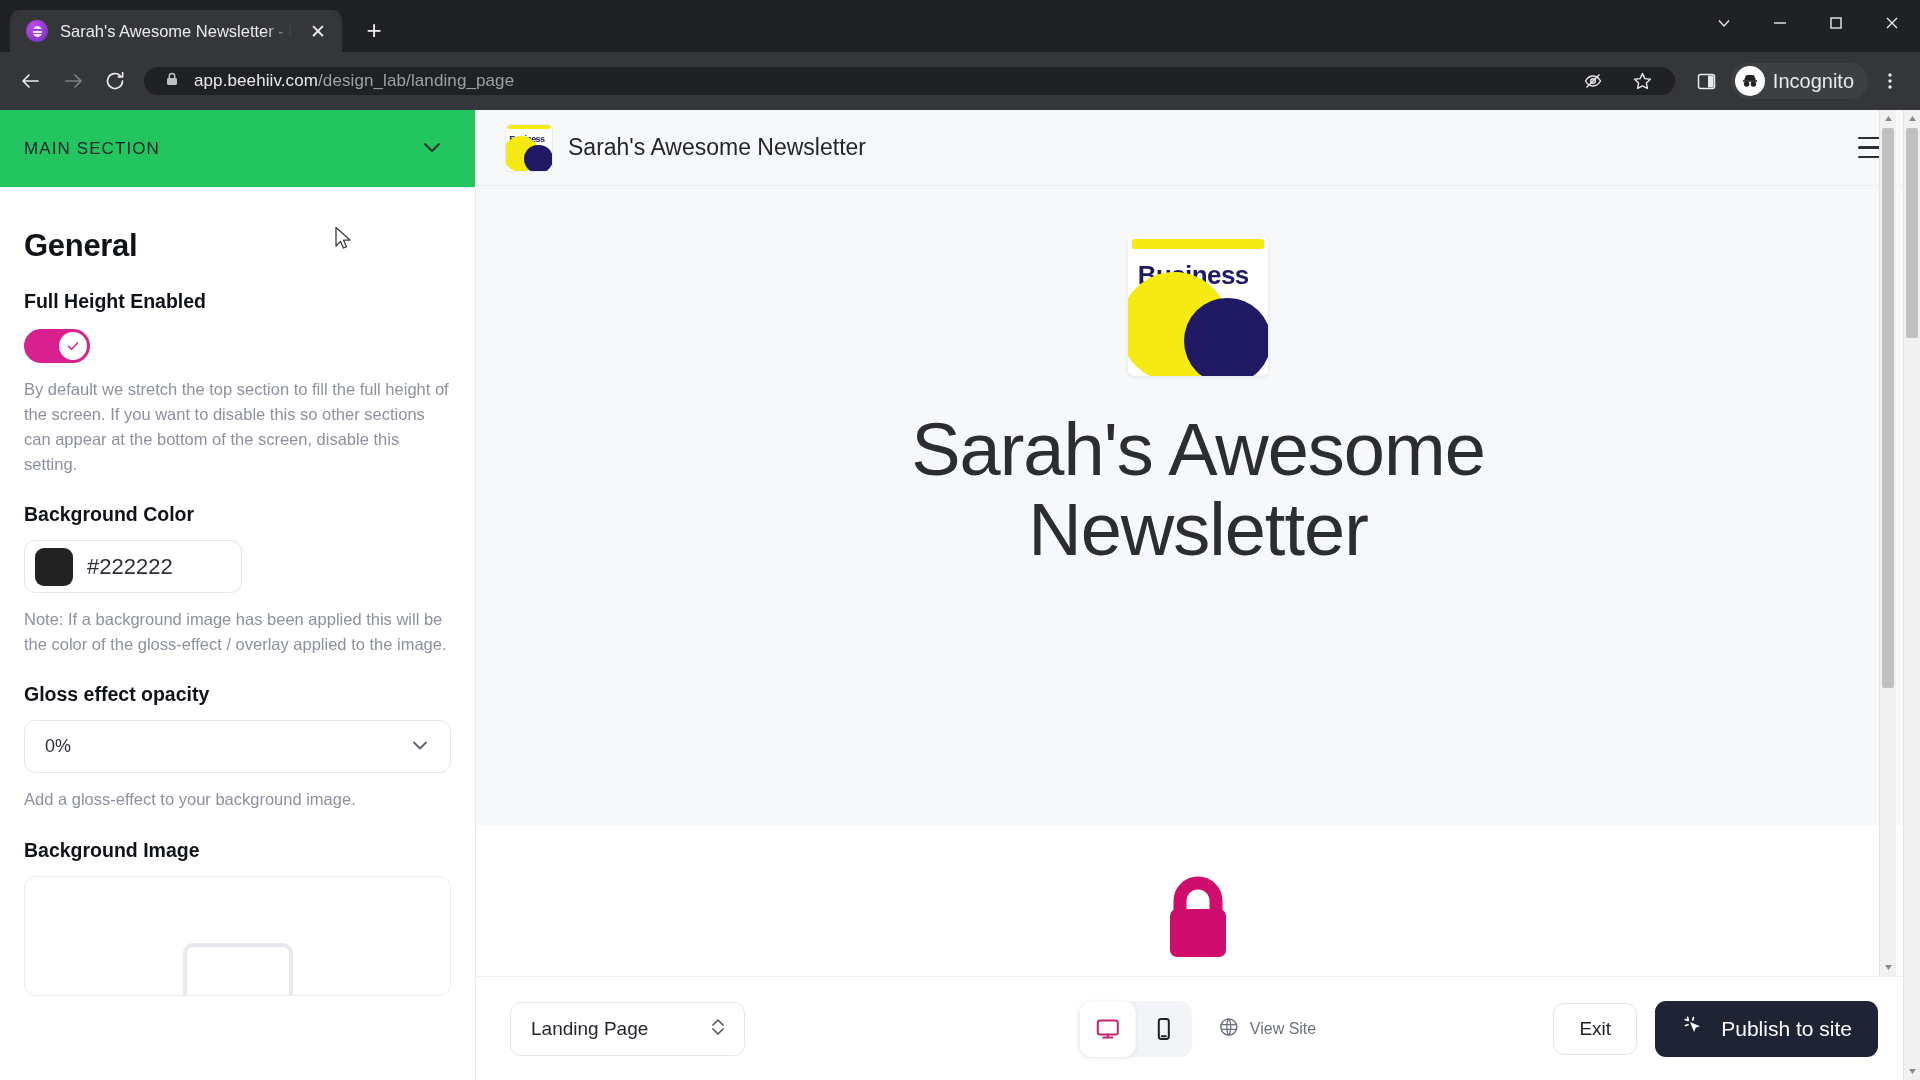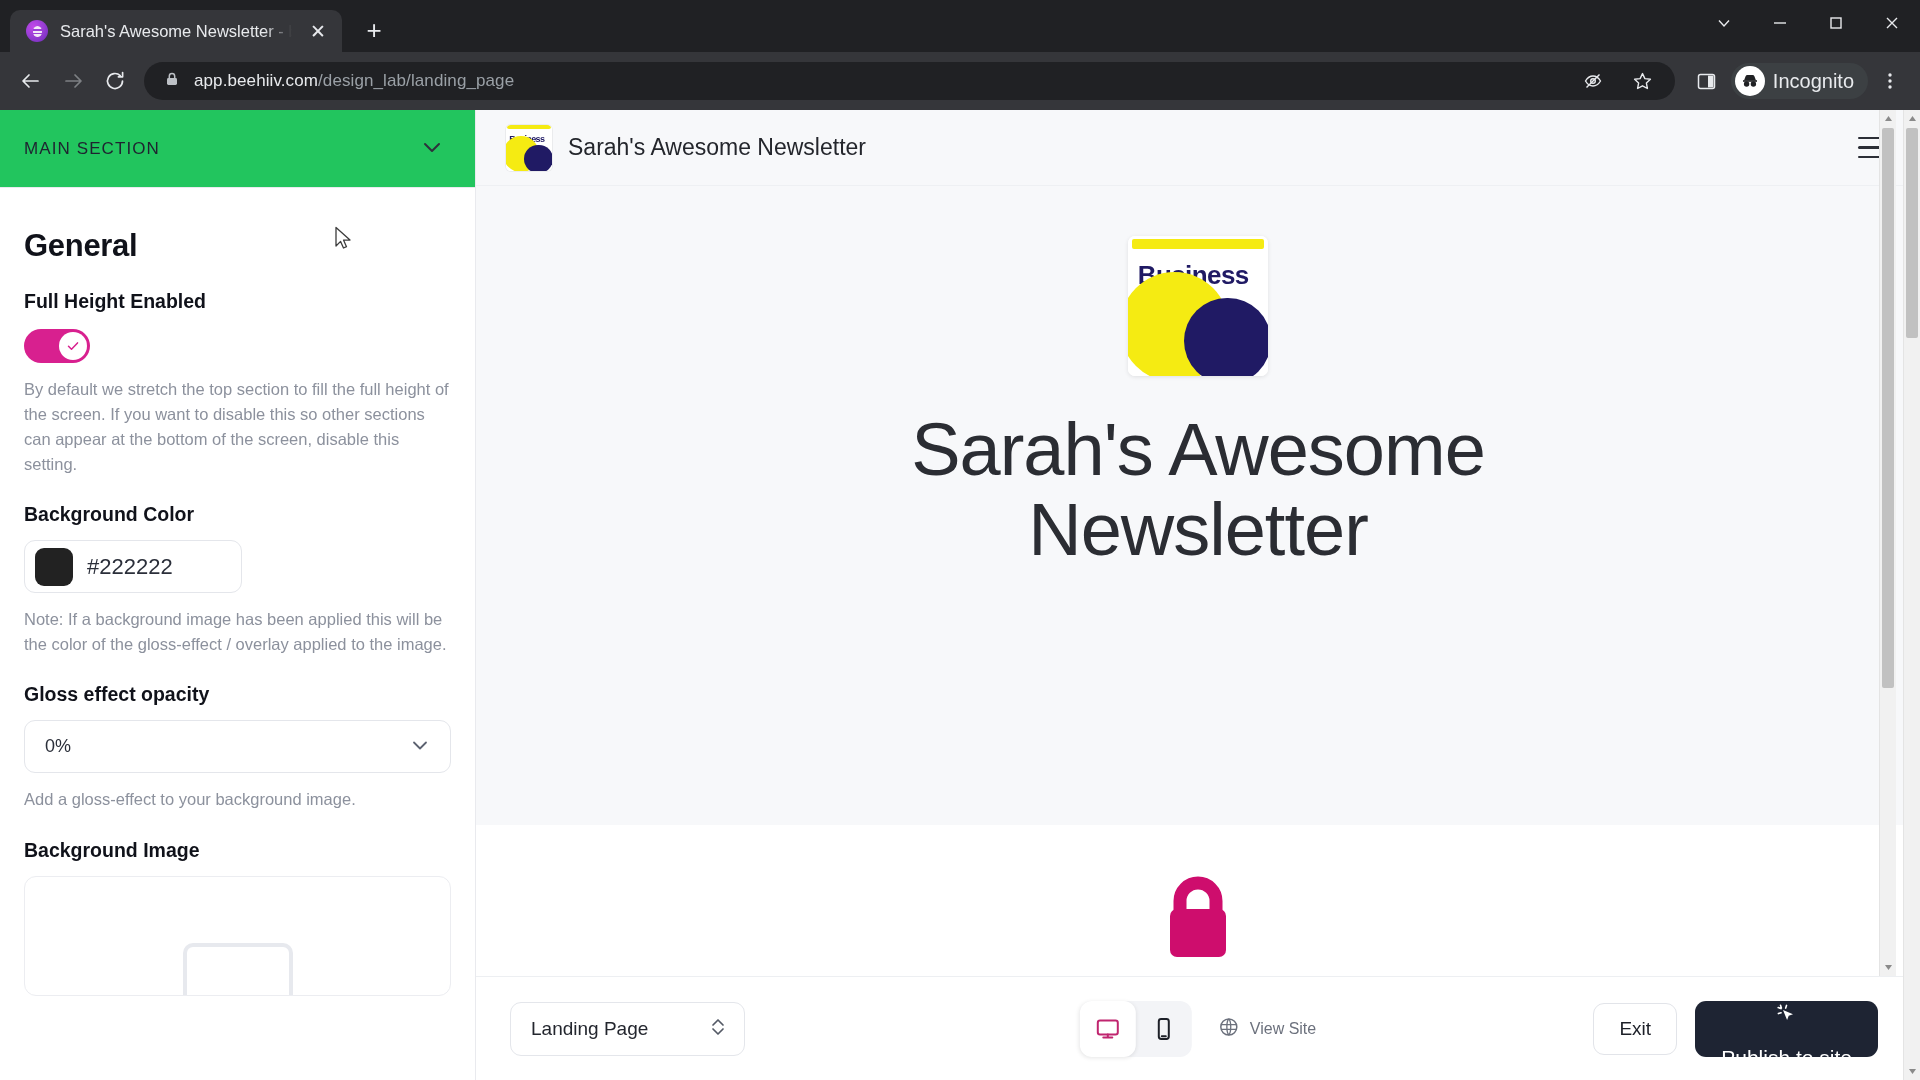--- a/index.html
+++ b/index.html
@@ -63,21 +63,21 @@
   .toolbar {
     height: 58px; flex: 0 0 58px; background: #35363A;
     display: flex; align-items: center; padding: 0 12px; gap: 4px;
   }
   .navbtn {
     width: 38px; height: 38px; border-radius: 50%;
     display: flex; align-items: center; justify-content: center; color: #E8EAED;
   }
   .navbtn.disabled { color: #7E8084; }
   .omnibox {
-    flex: 1; height: 38px; margin: 0 10px 0 6px; background: #202124; border-radius: 20px;
+    flex: 1; height: 28px; margin: 0 10px 0 6px; background: #202124; border-radius: 20px;
     display: flex; align-items: center; padding: 0 14px 0 20px; gap: 14px;
   }
   .omnibox .url { font-size: 17px; color: #E8EAED; letter-spacing: .1px; }
   .omnibox .url .dim { color: #9AA0A6; }
   .tb-icon {
     width: 36px; height: 36px; border-radius: 50%;
     display: flex; align-items: center; justify-content: center; color: #E8EAED; flex: 0 0 36px;
   }
   .incognito-pill {
     height: 36px; border-radius: 20px; background: #3C4043;
@@ -213,21 +213,21 @@
   }
   .devbtn.active { background: #fff; box-shadow: 0 1px 4px rgba(0,0,0,.10); }
   .viewsite { display: flex; align-items: center; gap: 10px; color: #6C717D; font-size: 16px; }
   .right-group { margin-left: auto; display: flex; align-items: center; gap: 18px; }
   .btn-exit {
     width: 84px; height: 52px; border: 1px solid #E2E4E9; border-radius: 11px; background: #fff;
     display: flex; align-items: center; justify-content: center; font-size: 19px; color: #1D2028;
   }
   .btn-publish {
     height: 56px; background: #1E2433; border-radius: 11px; color: #fff;
-    display: flex; align-items: center; gap: 14px; padding: 0 26px; font-size: 21px; font-weight: 500; flex-direction: column;
+    display: flex; align-items: center; gap: 14px; padding: 0 26px; font-size: 21px; font-weight: 500;
   }
 
   
   .sbar {
     position: absolute; top: 0; bottom: 0; width: 17px; background: #F1F1F1;
     border-left: 1px solid #E4E4E4;
   }
   .sbar .arrow-up, .sbar .arrow-dn {
     position: absolute; left: 0; right: 0; height: 17px;
     display: flex; align-items: center; justify-content: center;

